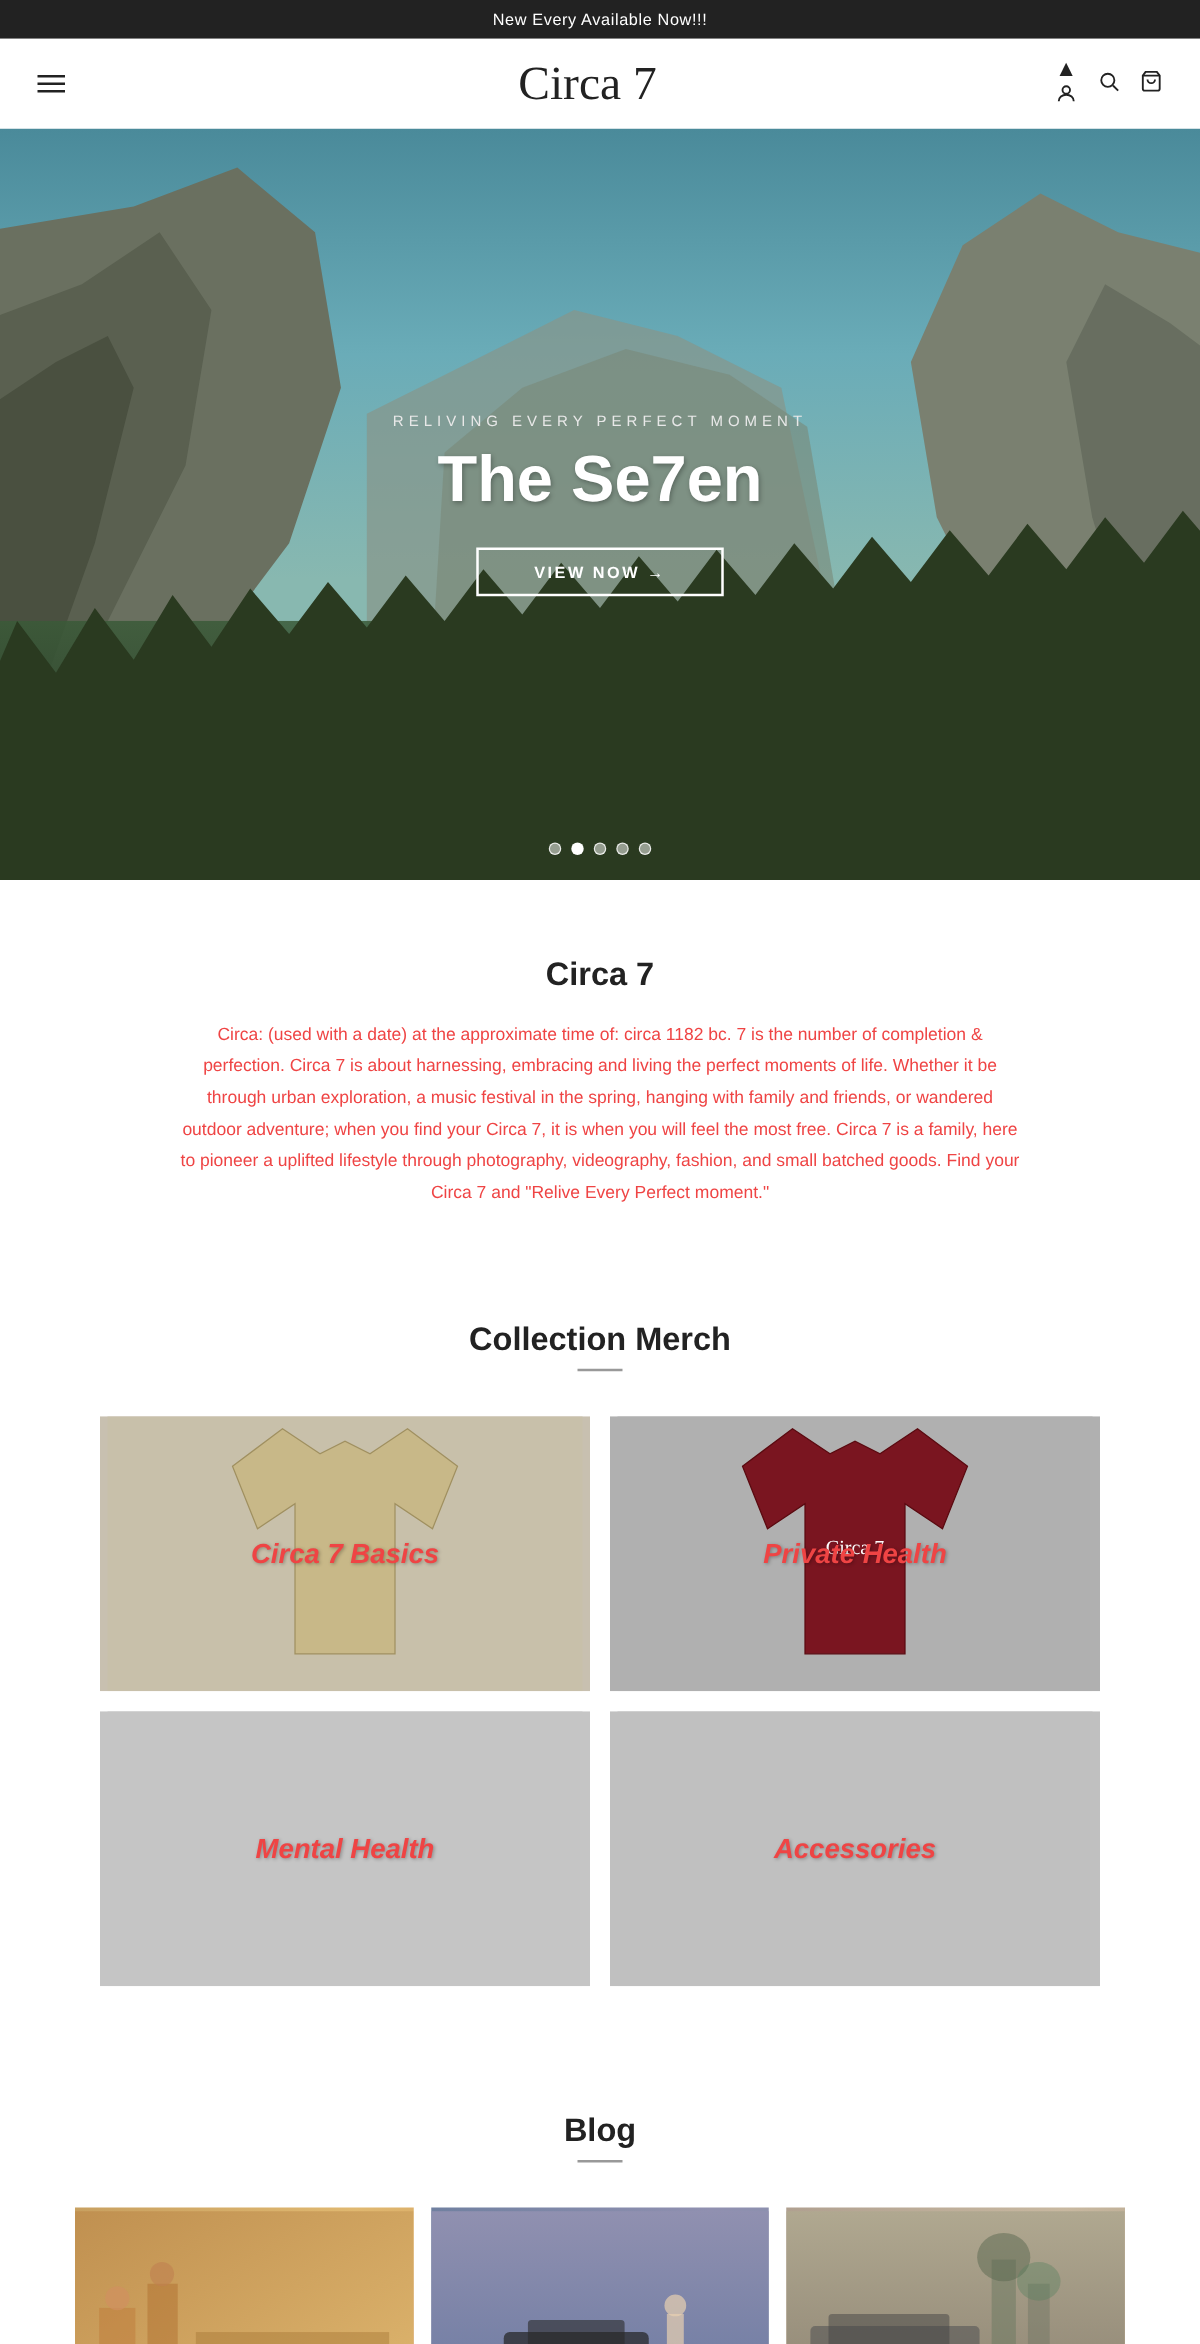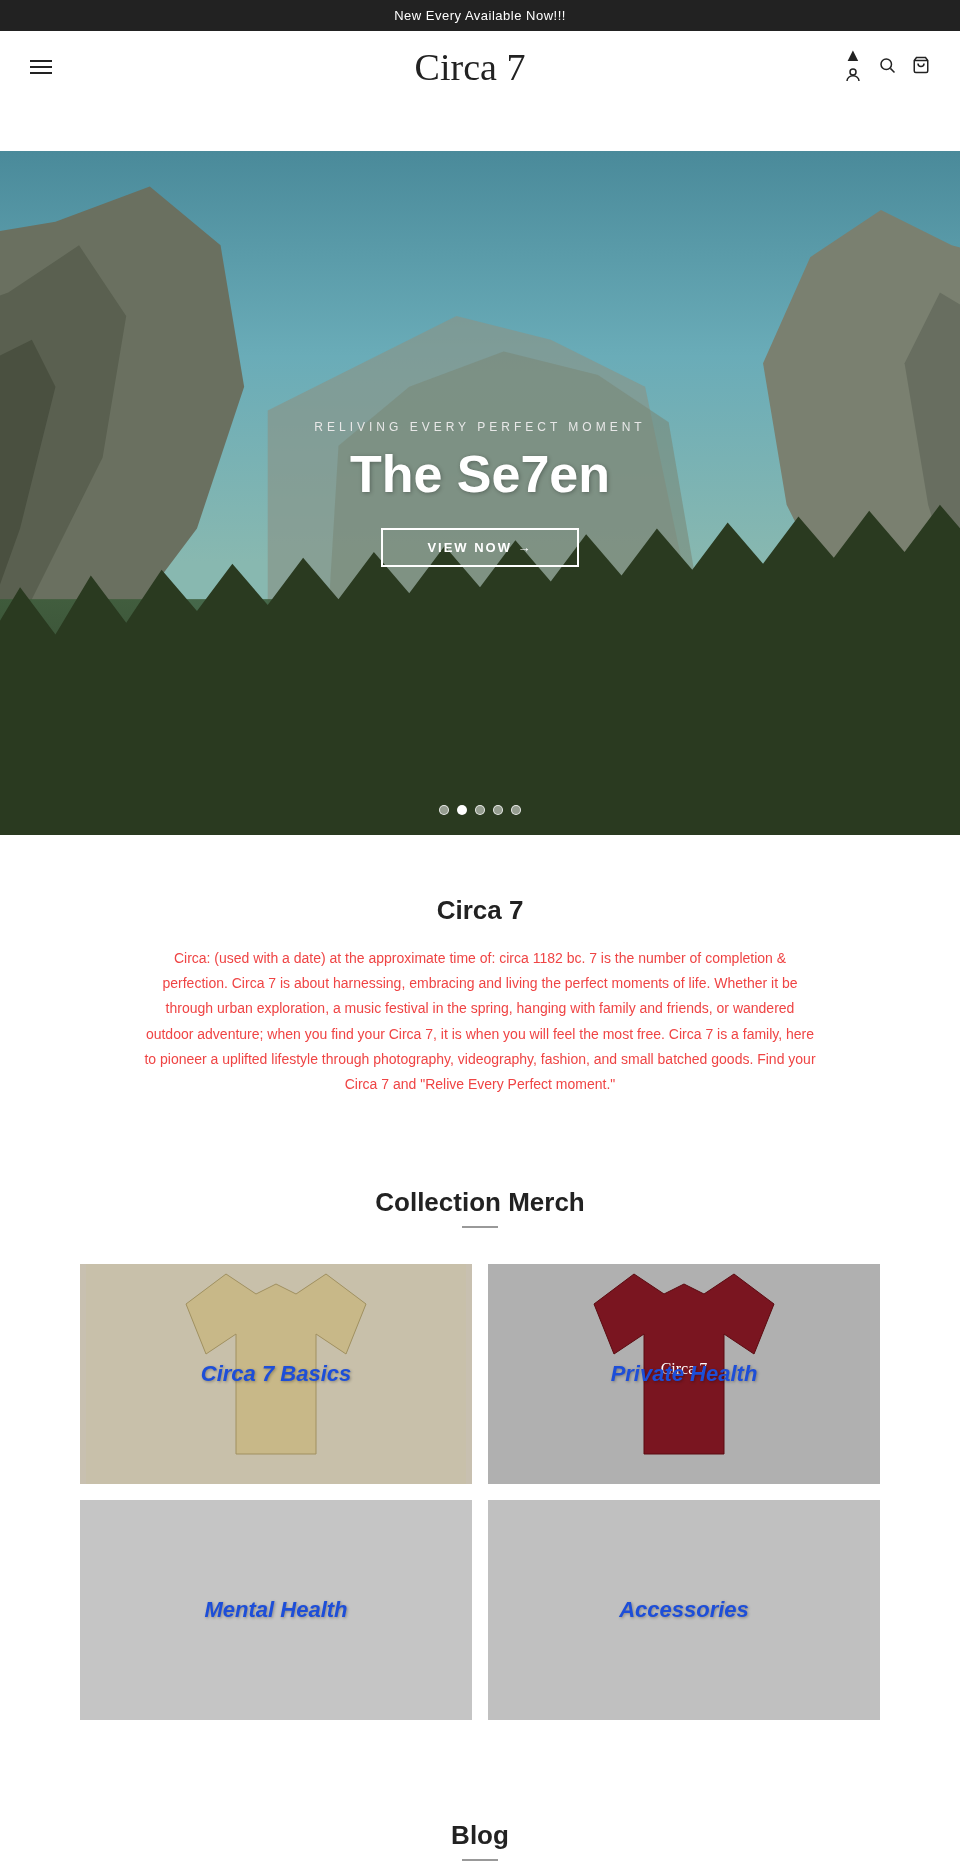--- a/index.html
+++ b/index.html
@@ -44,37 +44,36 @@
       color: #222;
       cursor: pointer;
     }
     .hamburger { display: flex; flex-direction: column; gap: 4px; cursor: pointer; }
     .hamburger span { display: block; width: 22px; height: 2px; background: #222; }
 
     
     .hero {
       position: relative;
       width: 100%;
-      height: 684px;
+      height: 601px;
       background: linear-gradient(
         to bottom,
         #5a8fa0 0%,
         #7aadba 15%,
         #8fbbba 25%,
         #6a8070 40%,
         #4a6050 55%,
         #3a4a3a 70%,
         #2a3828 85%,
         #1e2c1e 100%
       );
       overflow: hidden;
       display: flex;
       align-items: center;
       justify-content: center;
-      margin-top: 48px;
     }
 
     
     .hero-bg {
       position: absolute;
       top: 0; left: 0; width: 100%; height: 100%;
     }
 
     .hero-content {
       position: relative;
@@ -179,21 +178,21 @@
     }
     .collection-item-bg {
       position: absolute;
       top: 0; left: 0; width: 100%; height: 100%;
     }
     .collection-label {
       position: relative;
       z-index: 2;
       font-size: 22px;
       font-style: italic;
-      color: #1d4ed8;
+      color: #ef4444;
       font-weight: 600;
       text-shadow: 1px 1px 3px rgba(0,0,0,0.3);
     }
 
     
     .basics-bg {
       background: #c8c0b0;
     }
     
     .private-bg {

